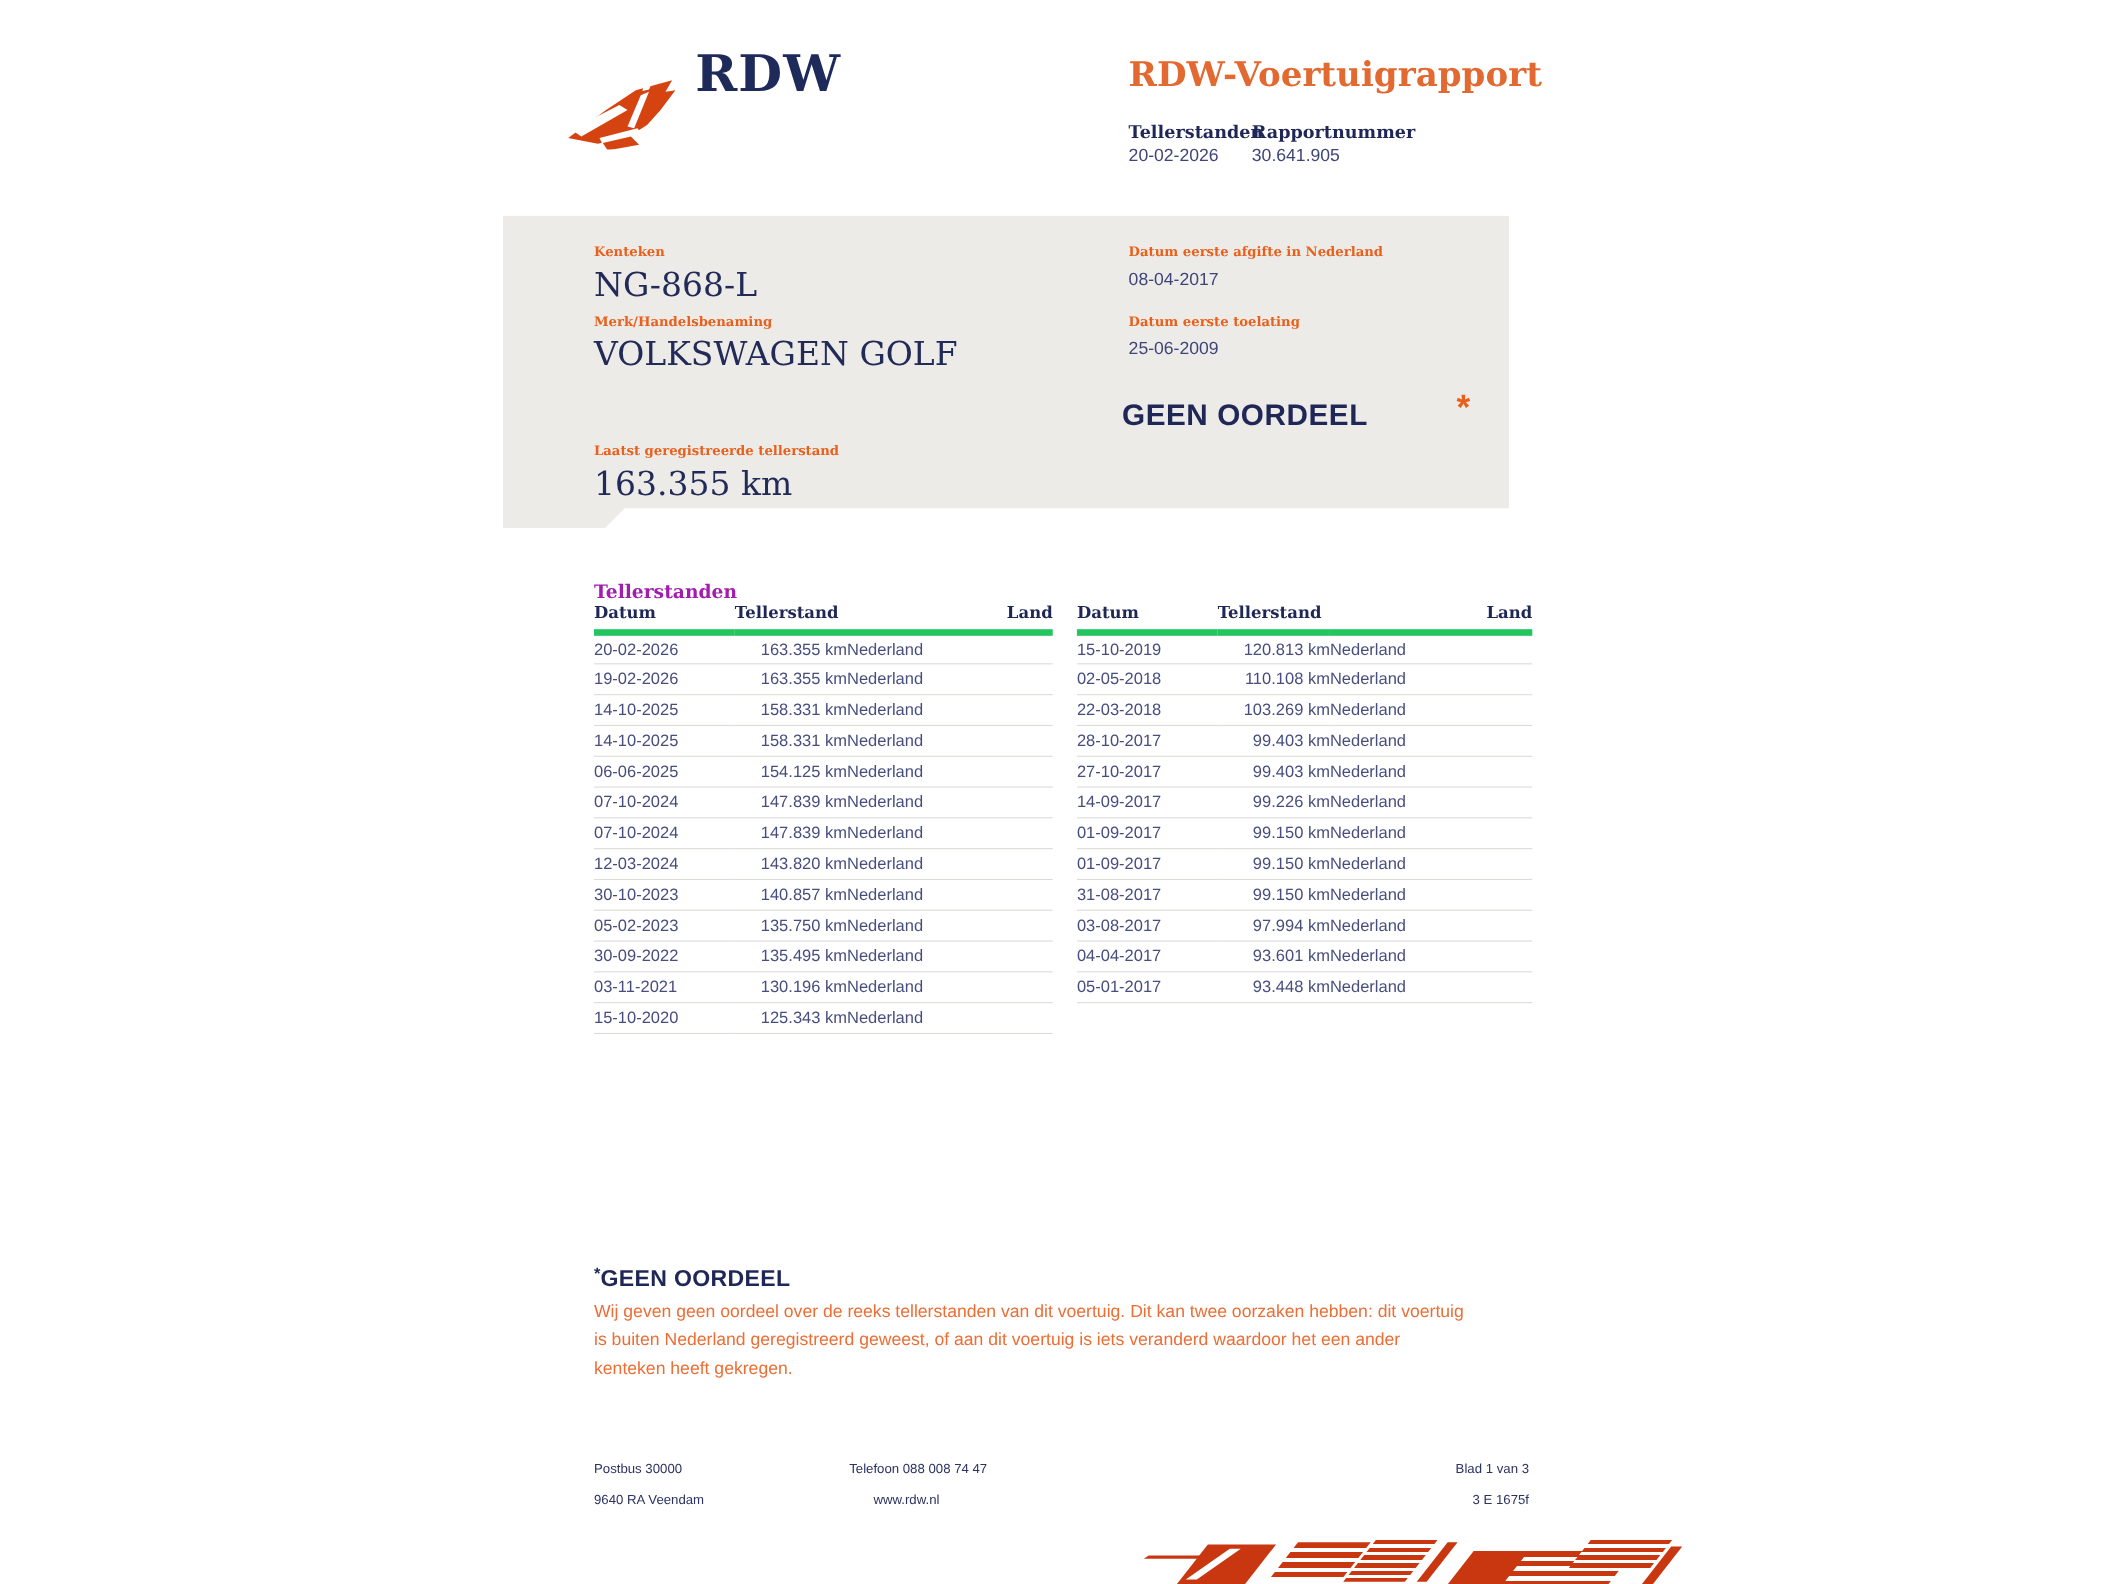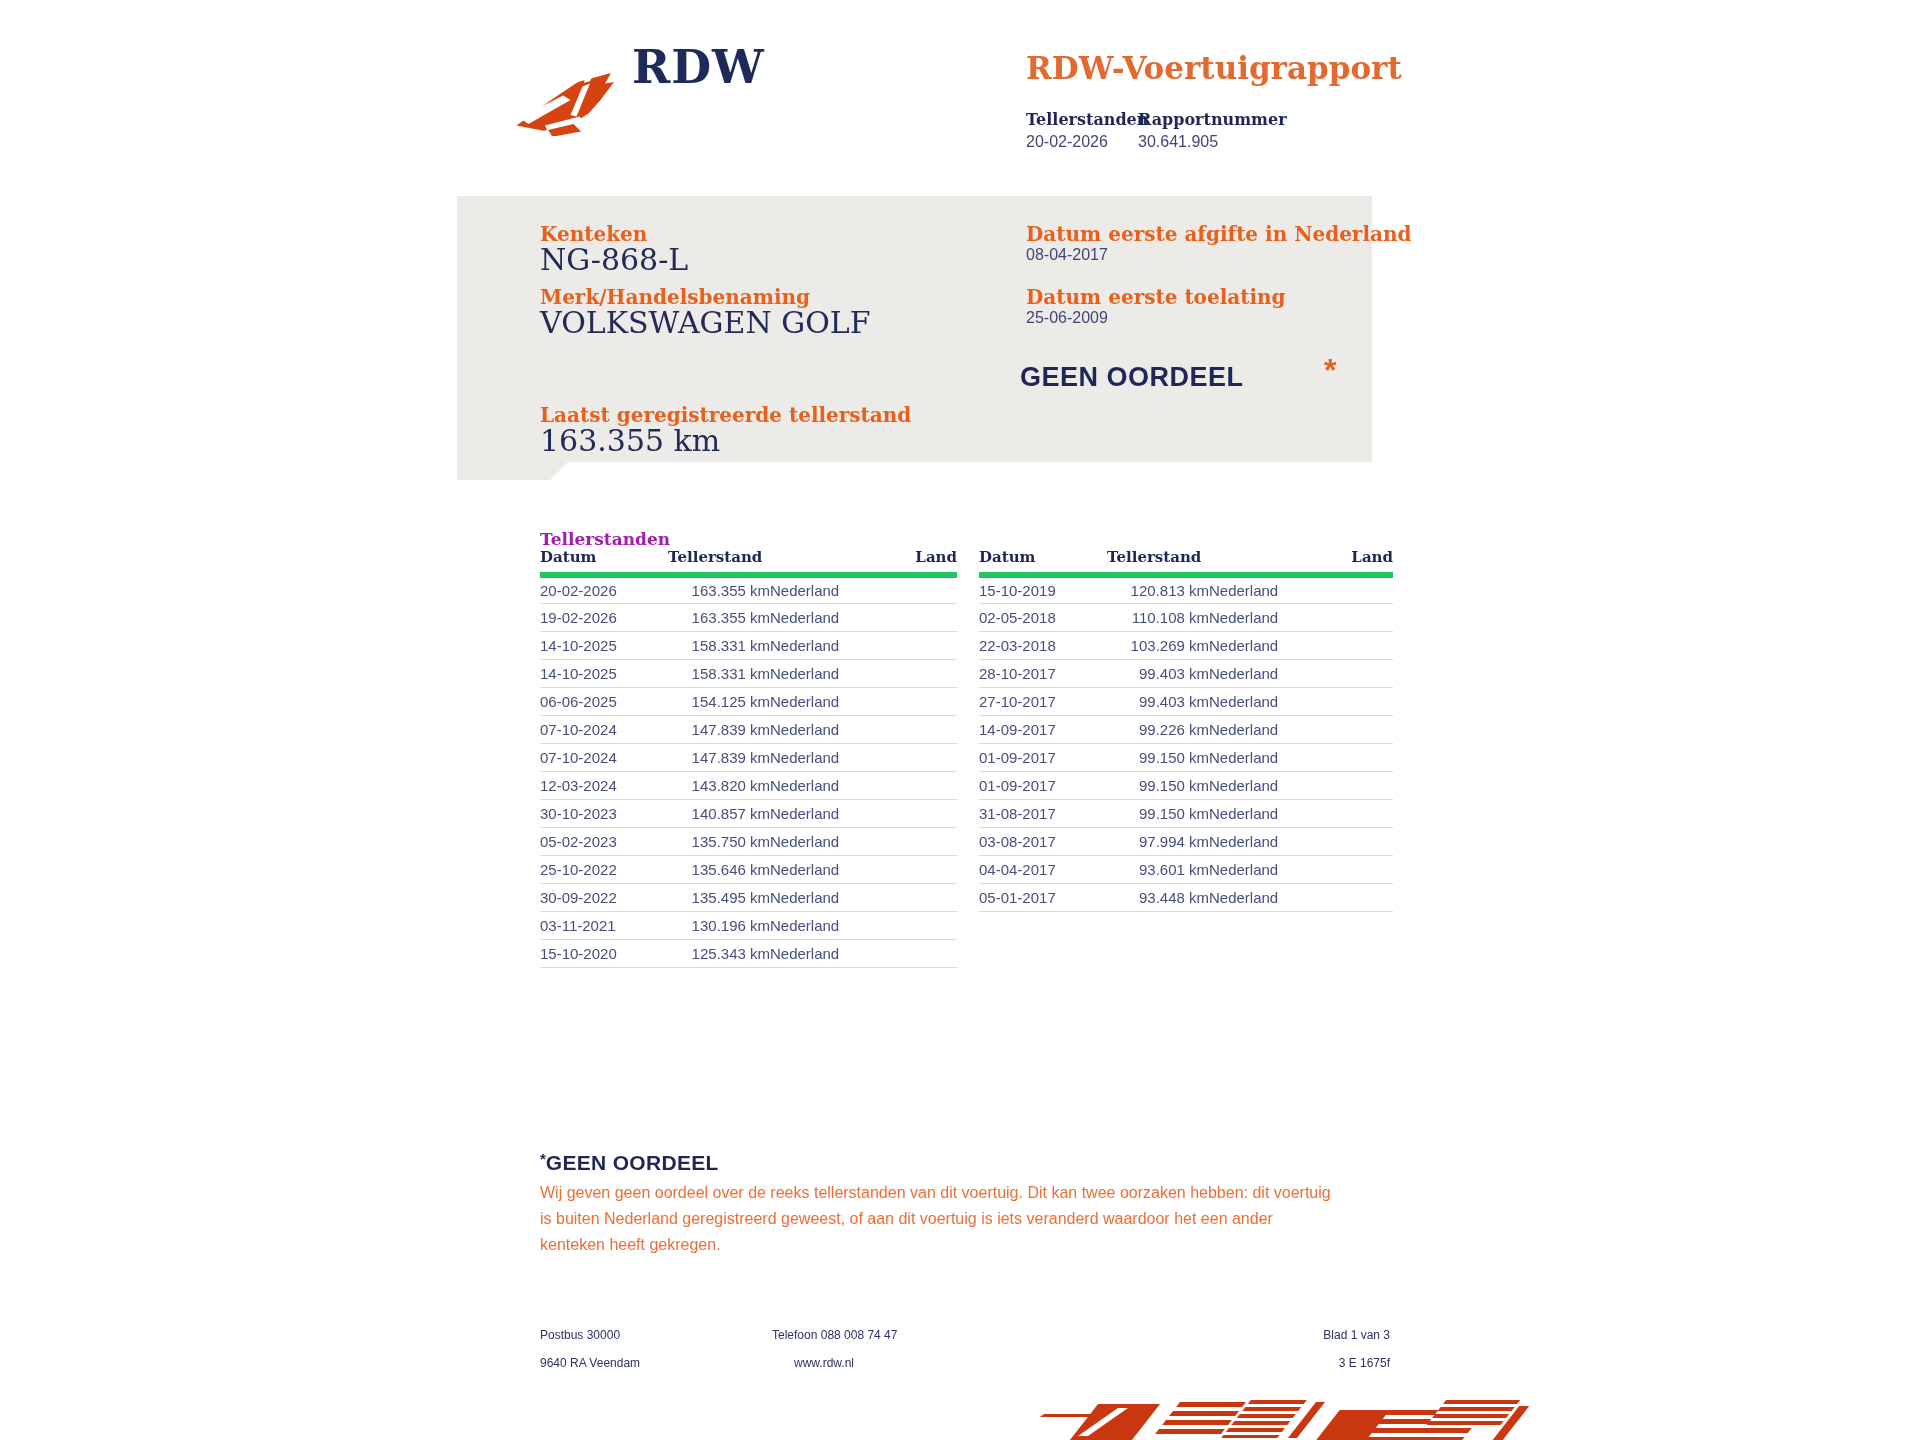--- a/index.html
+++ b/index.html
@@ -29,21 +29,21 @@
   .meta-value { font-size:16px; color:#3f4677; }
 
   
   .vehicle-card {
     left:457px; top:196px; width:915px; height:284px;
     background:#edebe8;
     clip-path:polygon(0 0, 915px 0, 915px 266px, 111px 266px, 93px 284px, 0 284px);
   }
   .card-label {
     font-family:"DejaVu Serif","Liberation Serif",serif;
-    font-weight:bold; font-size:20px; color:#e8601c;text-align:center;
+    font-weight:bold; font-size:12px; color:#e8601c;text-align:center;
   }
   .card-value-big {
     font-family:"DejaVu Serif","Liberation Serif",serif;
     font-size:30px; color:#222b57;
   }
   .card-value-sm { font-size:16px; color:#3f4677; }
   .verdict {
     font-size:27px; font-weight:bold; color:#1f2757;
     font-family:"Liberation Sans","DejaVu Sans",sans-serif; letter-spacing:0.5px;
   }
@@ -198,25 +198,20 @@
           <td class="col-datum">30-10-2023</td>
           <td class="col-tellerstand">140.857 km</td>
           <td class="col-land">Nederland</td>
         </tr>
         <tr>
           <td class="col-datum">05-02-2023</td>
           <td class="col-tellerstand">135.750 km</td>
           <td class="col-land">Nederland</td>
         </tr>
         <tr>
-          <td class="col-datum">25-10-2022</td>
-          <td class="col-tellerstand">135.646 km</td>
-          <td class="col-land">Nederland</td>
-        </tr>
-        <tr>
           <td class="col-datum">30-09-2022</td>
           <td class="col-tellerstand">135.495 km</td>
           <td class="col-land">Nederland</td>
         </tr>
         <tr>
           <td class="col-datum">03-11-2021</td>
           <td class="col-tellerstand">130.196 km</td>
           <td class="col-land">Nederland</td>
         </tr>
         <tr>

